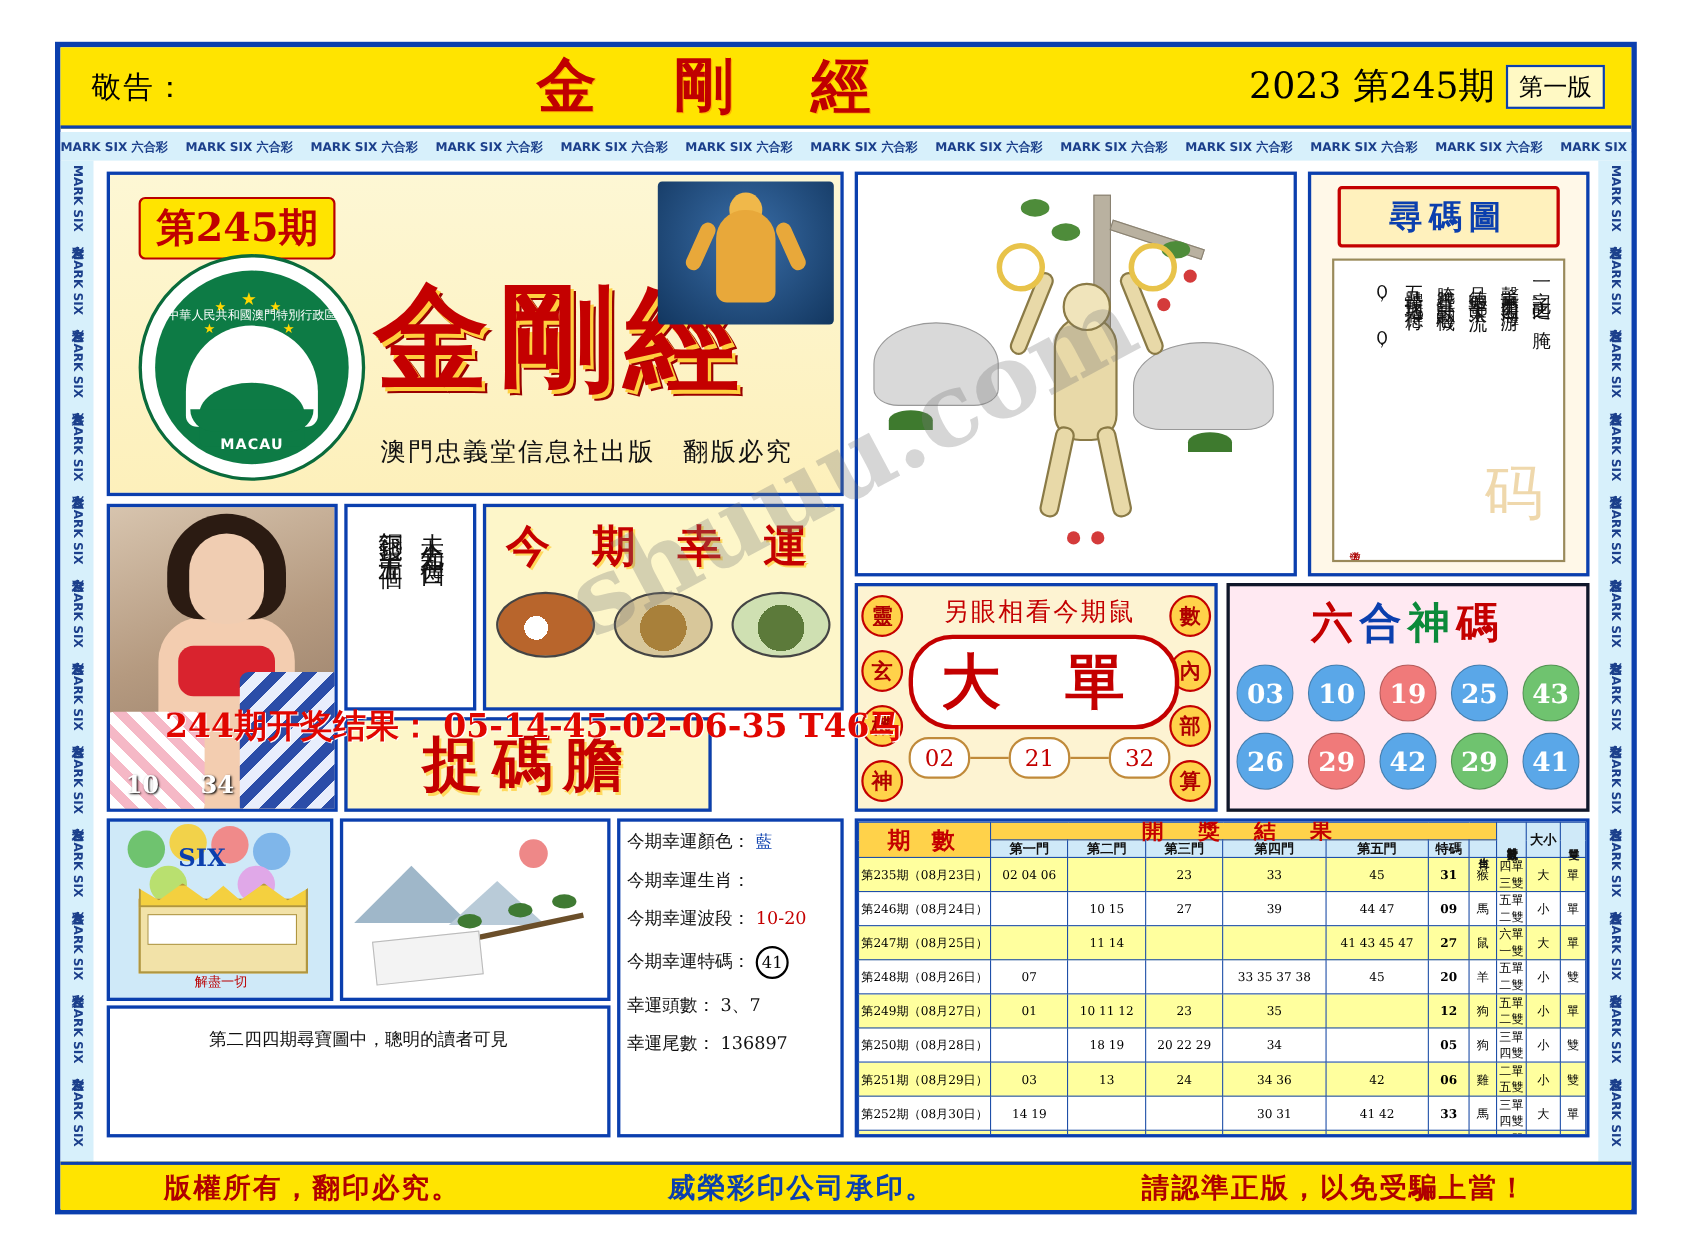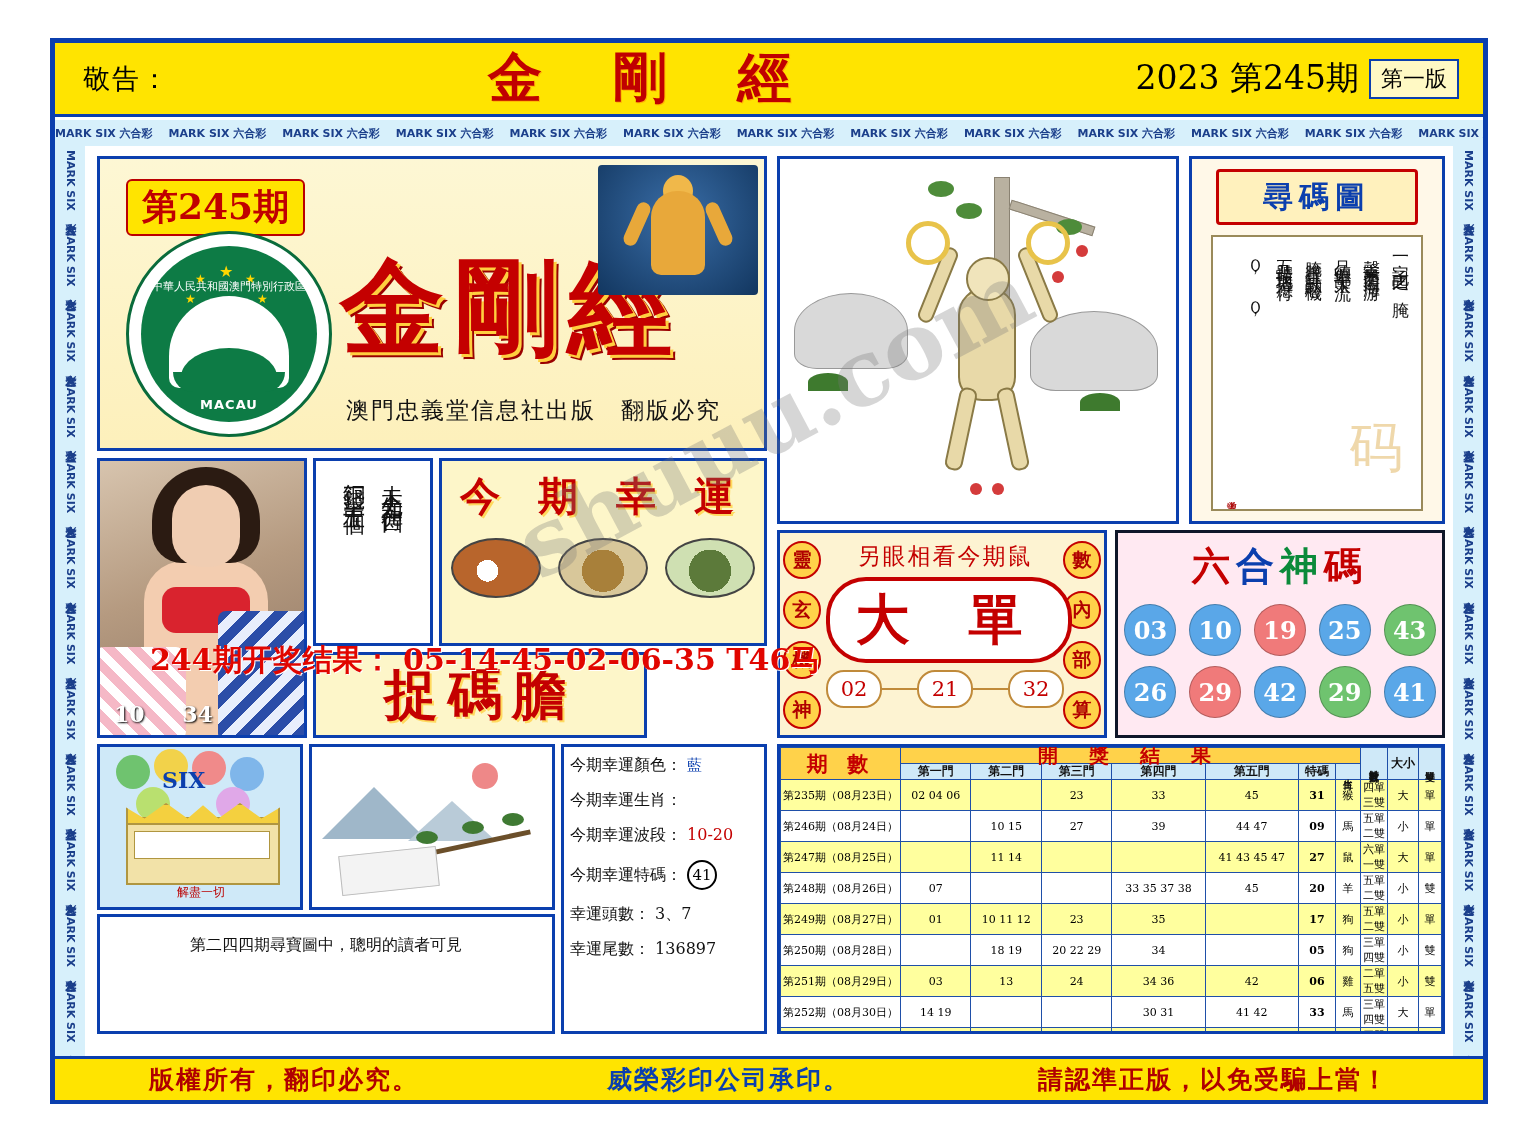--- a/index.html
+++ b/index.html
@@ -724,21 +724,21 @@
               <td>小</td>
               <td>雙</td>
             </tr>
             <tr class="rt-odd">
               <td class="rt-per">第249期（08月27日）</td>
               <td>01</td>
               <td>10 11 12</td>
               <td>23</td>
               <td>35</td>
               <td></td>
-              <td class="rt-special">17</td>
+              <td class="rt-special">12</td>
               <td>狗</td>
               <td>五單二雙</td>
               <td>小</td>
               <td>單</td>
             </tr>
             <tr class="rt-even">
               <td class="rt-per">第250期（08月28日）</td>
               <td></td>
               <td>18 19</td>
               <td>20 22 29</td>

